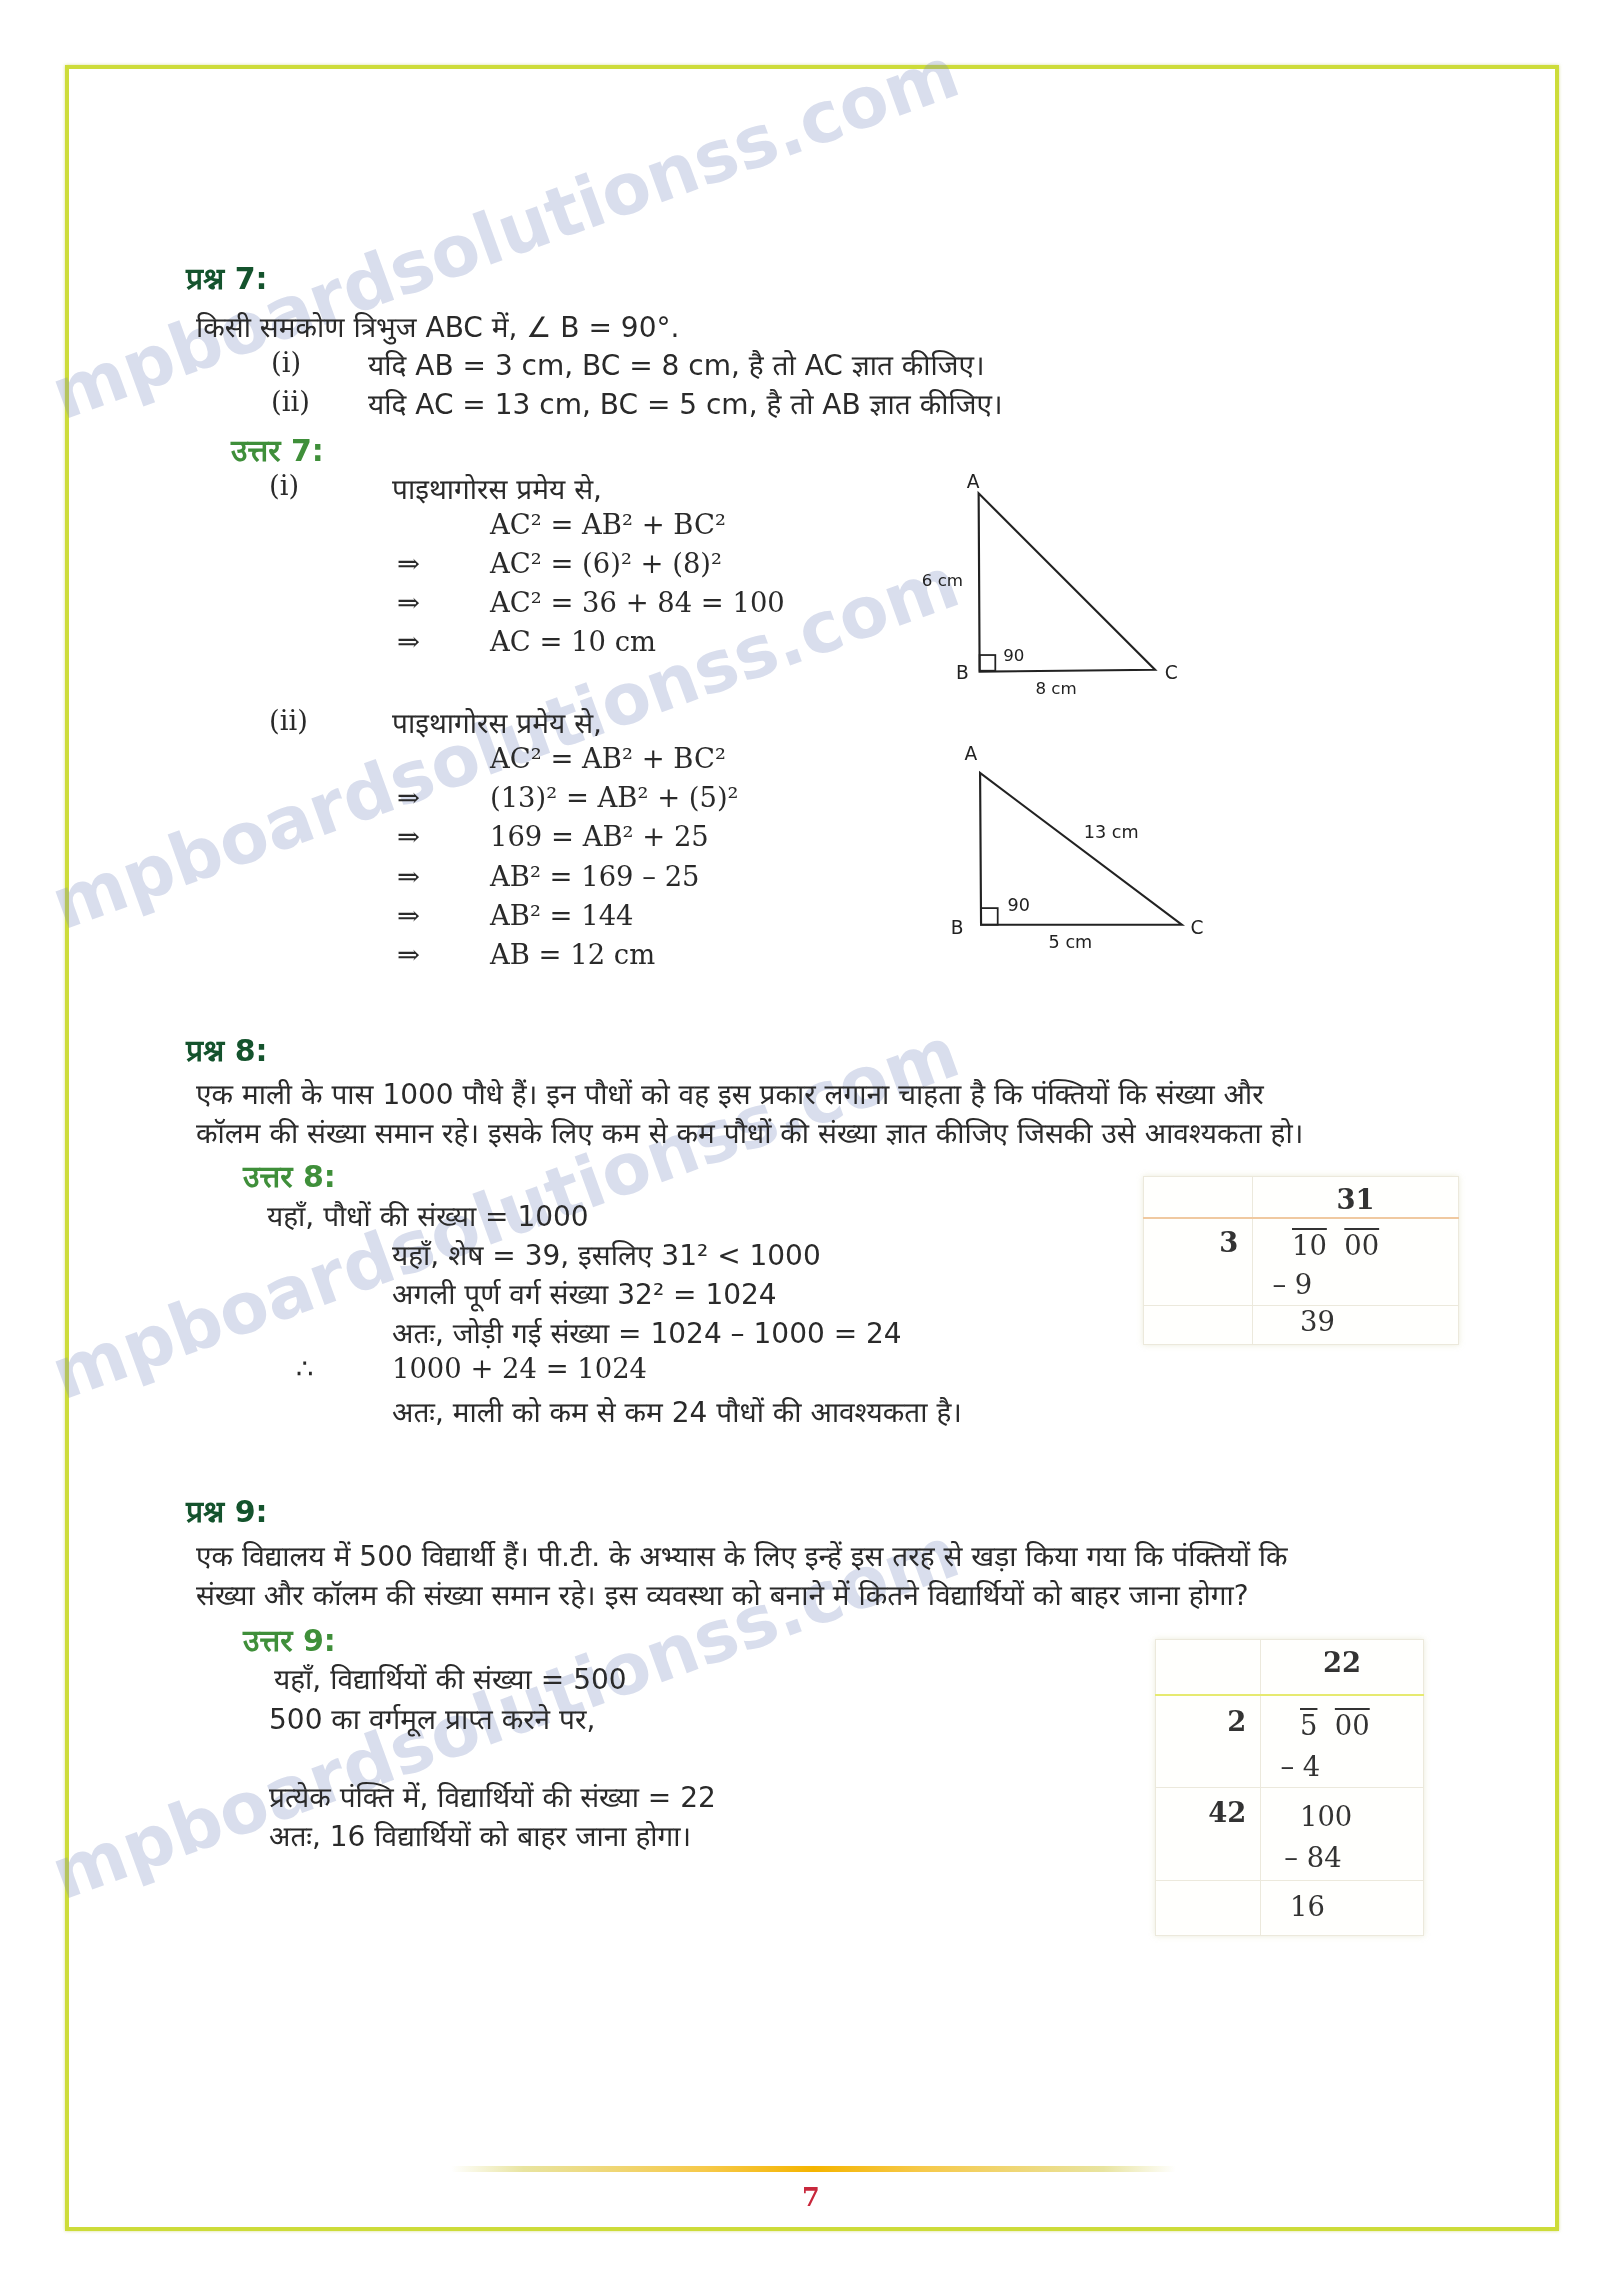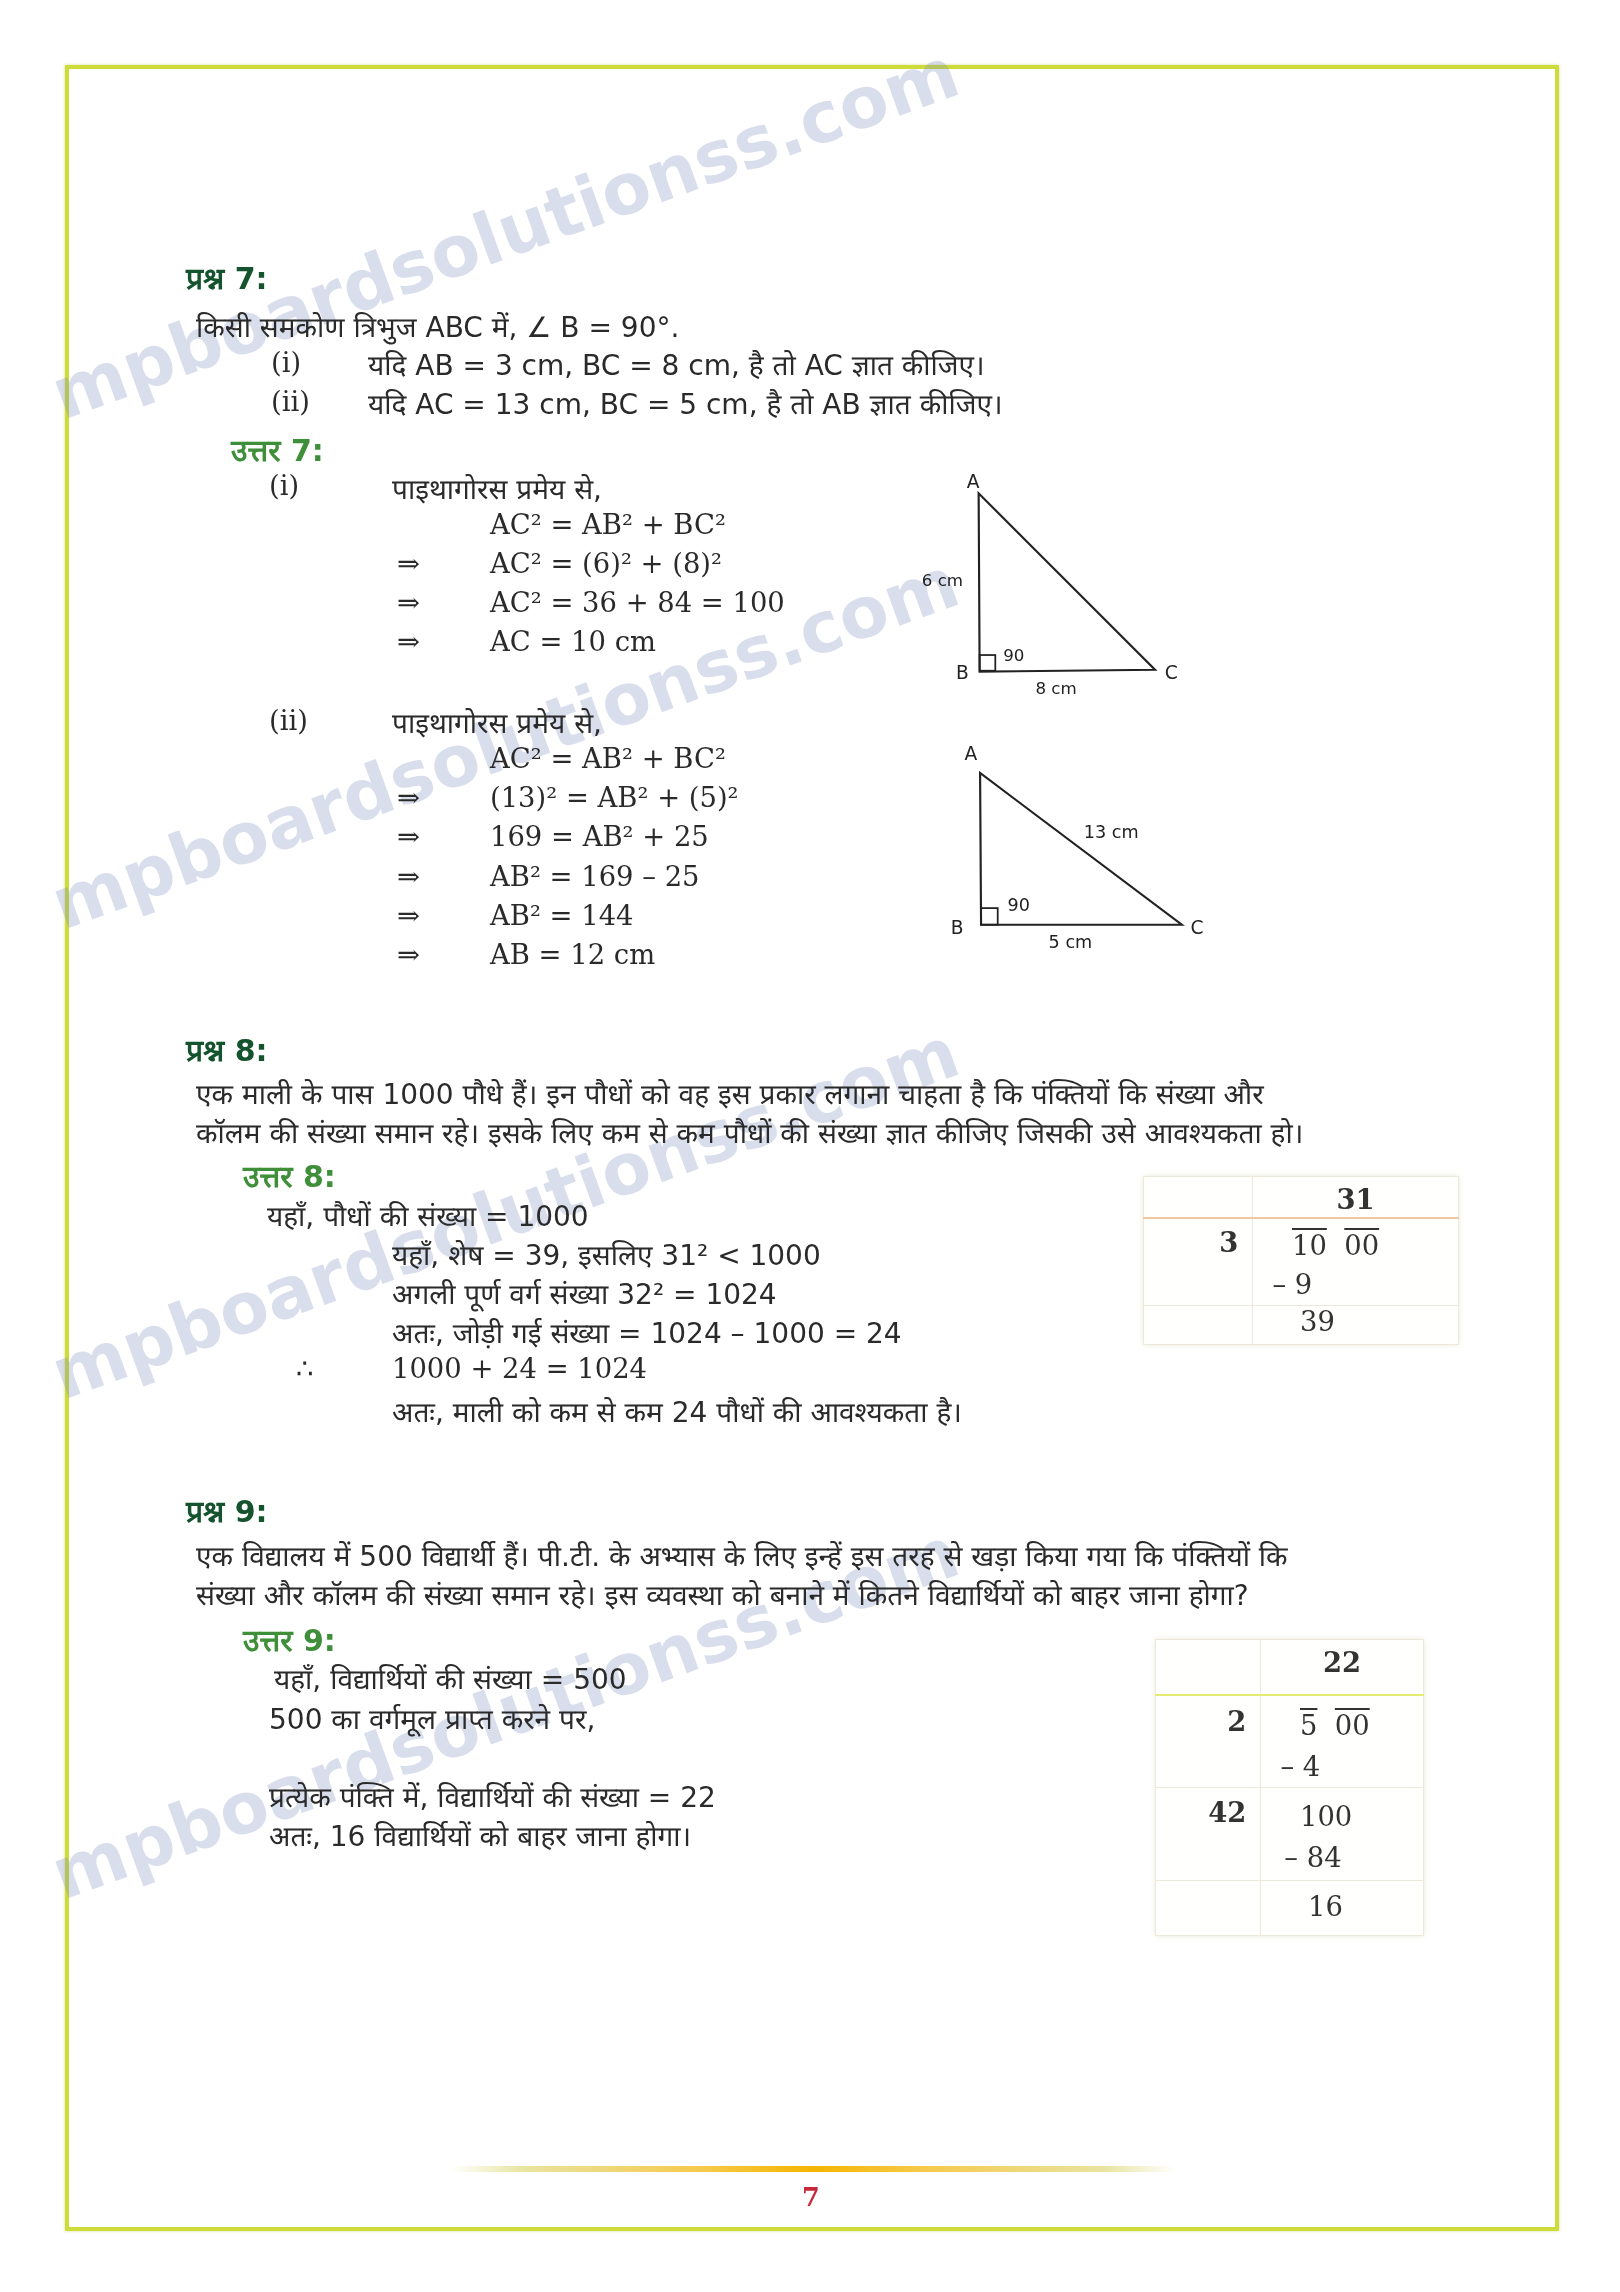--- a/index.html
+++ b/index.html
@@ -176,20 +176,20 @@
   </tr>
   <tr style="height:93px;">
     <td class="left" style="padding-top:7.8px;">42</td>
     <td class="right" style="padding-top:7.8px; line-height:41px;">
       <span>100</span><br>
       <span style="margin-left:-15.7px;">–  84</span>
     </td>
   </tr>
   <tr style="height:55px;">
     <td></td>
-    <td class="right" style="padding-left:47px; padding-top:9.8px;">16</td>
+    <td class="right" style="padding-left:29px; padding-top:9.8px;">16</td>
   </tr>
 </tbody>
   </table>
 
 <div class="footer-line"></div>
 <div class="page-num">7</div>
 
 
 </body></html>

